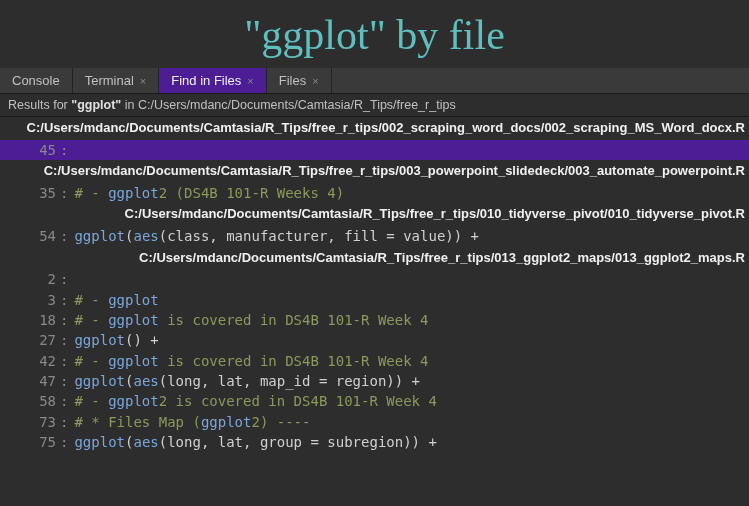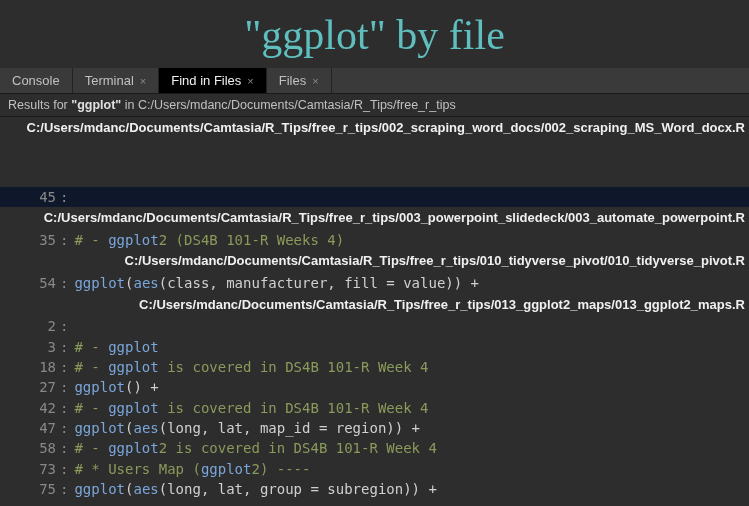--- a/index.html
+++ b/index.html
@@ -32,21 +32,21 @@
       font-family: 'Segoe UI', Arial, sans-serif;
       font-size: 13px;
       color: #c0c0c0;
       border-right: 1px solid #222;
       display: flex;
       align-items: center;
       gap: 6px;
       cursor: pointer;
     }
     .tab.active {
-      background: #000000;
+      background: #4c1d95;
       color: #f0f0f0;
     }
     .tab .close-x {
       color: #888;
       font-size: 11px;
     }
     .results-header {
       padding: 4px 8px;
       font-family: 'Segoe UI', Arial, sans-serif;
       font-size: 12.5px;
@@ -67,21 +67,21 @@
       padding: 2px 4px;
       white-space: nowrap;
       overflow: hidden;
       text-align: right;
     }
     .result-line {
       display: flex;
       padding: 0 0 0 4px;
       white-space: pre;
     }
-    .result-line.hl { background: #0f172a; margin-top: 47px; }
+    .result-line.hl { background: #4c1d95; }
     .linenum {
       width: 56px;
       text-align: right;
       color: #888;
       padding-right: 4px;
       flex-shrink: 0;
     }
     .sep { color: #888; padding-right: 6px; }
     .code { color: #d0d0d0; }
     .fn { color: #7aa6da; }
@@ -126,15 +126,15 @@
     <div class="file-header">C:/Users/mdanc/Documents/Camtasia/R_Tips/free_r_tips/010_tidyverse_pivot/010_tidyverse_pivot.R</div>
     <div class="result-line"><span class="linenum">54</span><span class="sep">:</span><span class="code"><span class="fn">ggplot</span><span class="paren">(</span><span class="fn">aes</span><span class="code">(class, manufacturer, fill = value)) +</span></span></div>
     <div class="file-header">C:/Users/mdanc/Documents/Camtasia/R_Tips/free_r_tips/013_ggplot2_maps/013_ggplot2_maps.R</div>
     <div class="result-line"><span class="linenum">2</span><span class="sep">:</span></div>
     <div class="result-line"><span class="linenum">3</span><span class="sep">:</span><span class="code"><span class="cmt"># - </span><span class="kw-match">ggplot</span></span></div>
     <div class="result-line"><span class="linenum">18</span><span class="sep">:</span><span class="code"><span class="cmt"># - </span><span class="kw-match">ggplot</span><span class="cmt"> is covered in DS4B 101-R Week 4</span></span></div>
     <div class="result-line"><span class="linenum">27</span><span class="sep">:</span><span class="code"><span class="fn">ggplot</span><span class="code">() +</span></span></div>
     <div class="result-line"><span class="linenum">42</span><span class="sep">:</span><span class="code"><span class="cmt"># - </span><span class="kw-match">ggplot</span><span class="cmt"> is covered in DS4B 101-R Week 4</span></span></div>
     <div class="result-line"><span class="linenum">47</span><span class="sep">:</span><span class="code"><span class="fn">ggplot</span><span class="paren">(</span><span class="fn">aes</span><span class="code">(long, lat, map_id = region)) +</span></span></div>
     <div class="result-line"><span class="linenum">58</span><span class="sep">:</span><span class="code"><span class="cmt"># - </span><span class="kw-match">ggplot</span><span class="cmt">2 is covered in DS4B 101-R Week 4</span></span></div>
-    <div class="result-line"><span class="linenum">73</span><span class="sep">:</span><span class="code"><span class="cmt"># * Users Map (</span><span class="kw-match">ggplot</span><span class="cmt">2) ----</span></span></div>
+    <div class="result-line"><span class="linenum">73</span><span class="sep">:</span><span class="code"><span class="cmt"># * Files Map (</span><span class="kw-match">ggplot</span><span class="cmt">2) ----</span></span></div>
     <div class="result-line"><span class="linenum">75</span><span class="sep">:</span><span class="code"><span class="fn">ggplot</span><span class="paren">(</span><span class="fn">aes</span><span class="code">(long, lat, group = subregion)) +</span></span></div>
   </div>
 
 </body></html>

